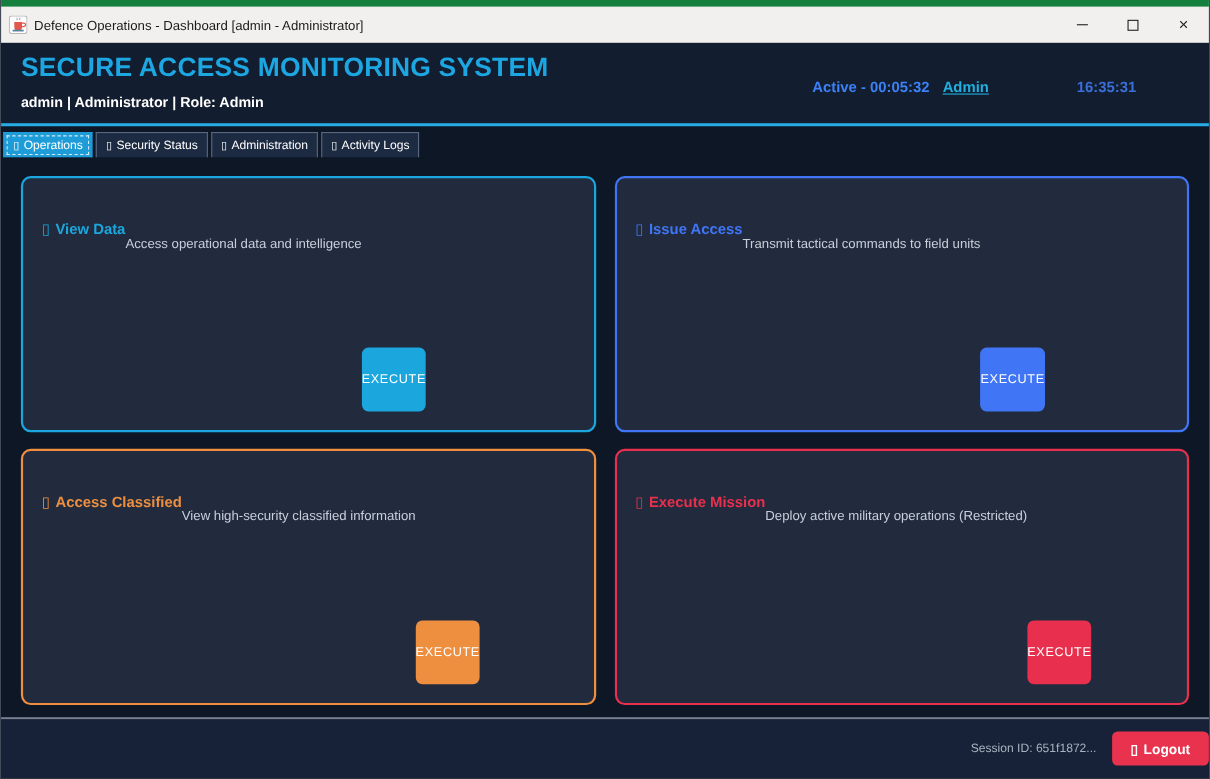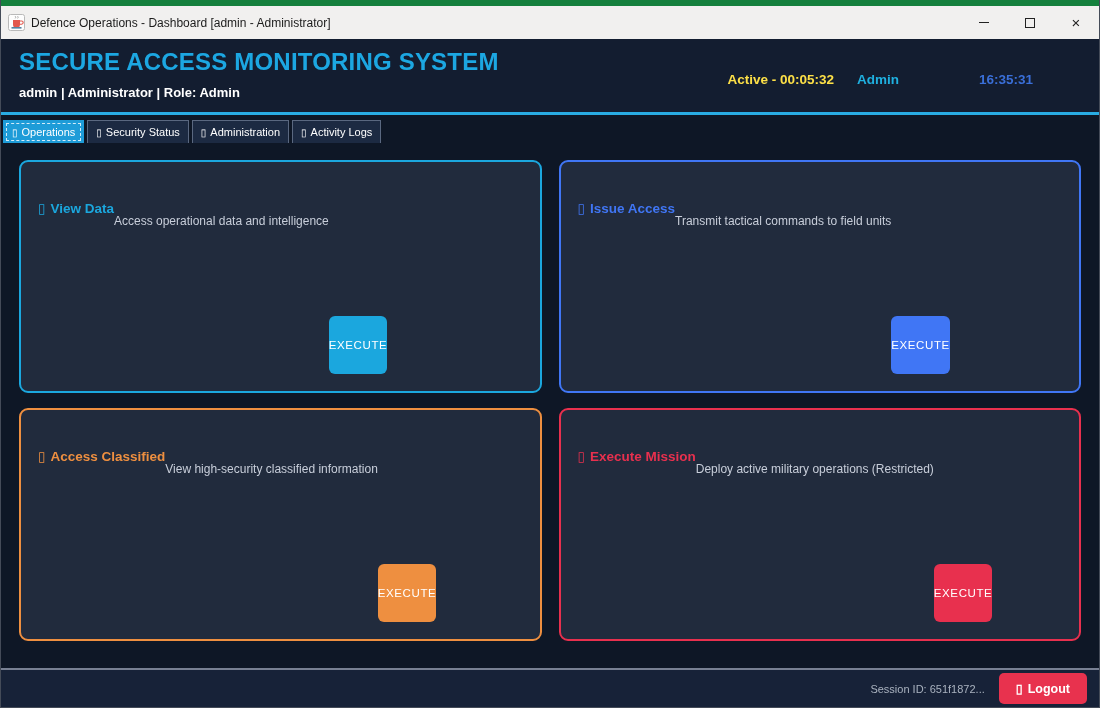--- a/index.html
+++ b/index.html
@@ -28,22 +28,22 @@
 
   
   .header {
     height:73px; background:#131D30; display:flex; flex:0 0 auto;
     padding:0 18px;
   }
   .header-left { flex:1 1 auto; }
   .app-title { margin-top:9px; font-size:24px; font-weight:bold; color:#1CA7E2; letter-spacing:.2px; }
   .app-subtitle { margin-top:9px; font-size:13px; font-weight:bold; color:#FFFFFF; }
   .header-right { display:flex; margin-top:33px; align-items:flex-start; font-weight:bold; font-size:13.5px; white-space:nowrap; padding-right:48px; }
-  .status-active { color:#fde047; margin-right:23px; }
-  .user-label { color:#1FB0E0; margin-right:80px; }
+  .status-active { color:#3b82f6; margin-right:12px; }
+  .user-label { color:#1FB0E0; margin-right:80px;text-decoration:underline; }
   .clock-label { color:#3A6FD8; }
 
   .accent-line { height:3px; background:#29ACE3; flex:0 0 auto; }
 
   
   .tabstrip {
     height:28px; background:#0E1726; flex:0 0 auto;
     display:flex; align-items:flex-end; padding-left:2px; gap:3px;
   }
   .tab {
@@ -72,22 +72,22 @@
   .card-desc { margin-top:52px; font-size:12px; color:#C8CEDA; }
   .card-btn {
     margin-top:auto; margin-bottom:17px; height:58px; border:none; border-radius:6px;
     background:var(--accent); color:#FFFFFF; font-size:11.5px; letter-spacing:.6px;
     font-family:"Liberation Sans", sans-serif; cursor:pointer;
   }
 
   
   .footer-sep { height:2px; background:#788093; flex:0 0 auto; }
   .footer {
-    height:37px; background:#172238; flex:0 0 auto;
-    display:flex; align-items:center; justify-content:flex-end; padding-right:12px; gap:14px;
+    height:53px; background:#172238; flex:0 0 auto;
+    display:flex; align-items:center; justify-content:flex-end; gap:14px;
   }
   .session-id { font-size:11px; color:#A9B2BF; }
   .logout-btn {
     height:31px; padding:0 17px; background:#E8324E; border:none; border-radius:5px;
     color:#FFFFFF; font-size:12.5px; font-weight:bold; cursor:pointer;
     font-family:"Liberation Sans", sans-serif; display:flex; align-items:center; gap:5px;
   }
 </style>
 </head>
 <body>

